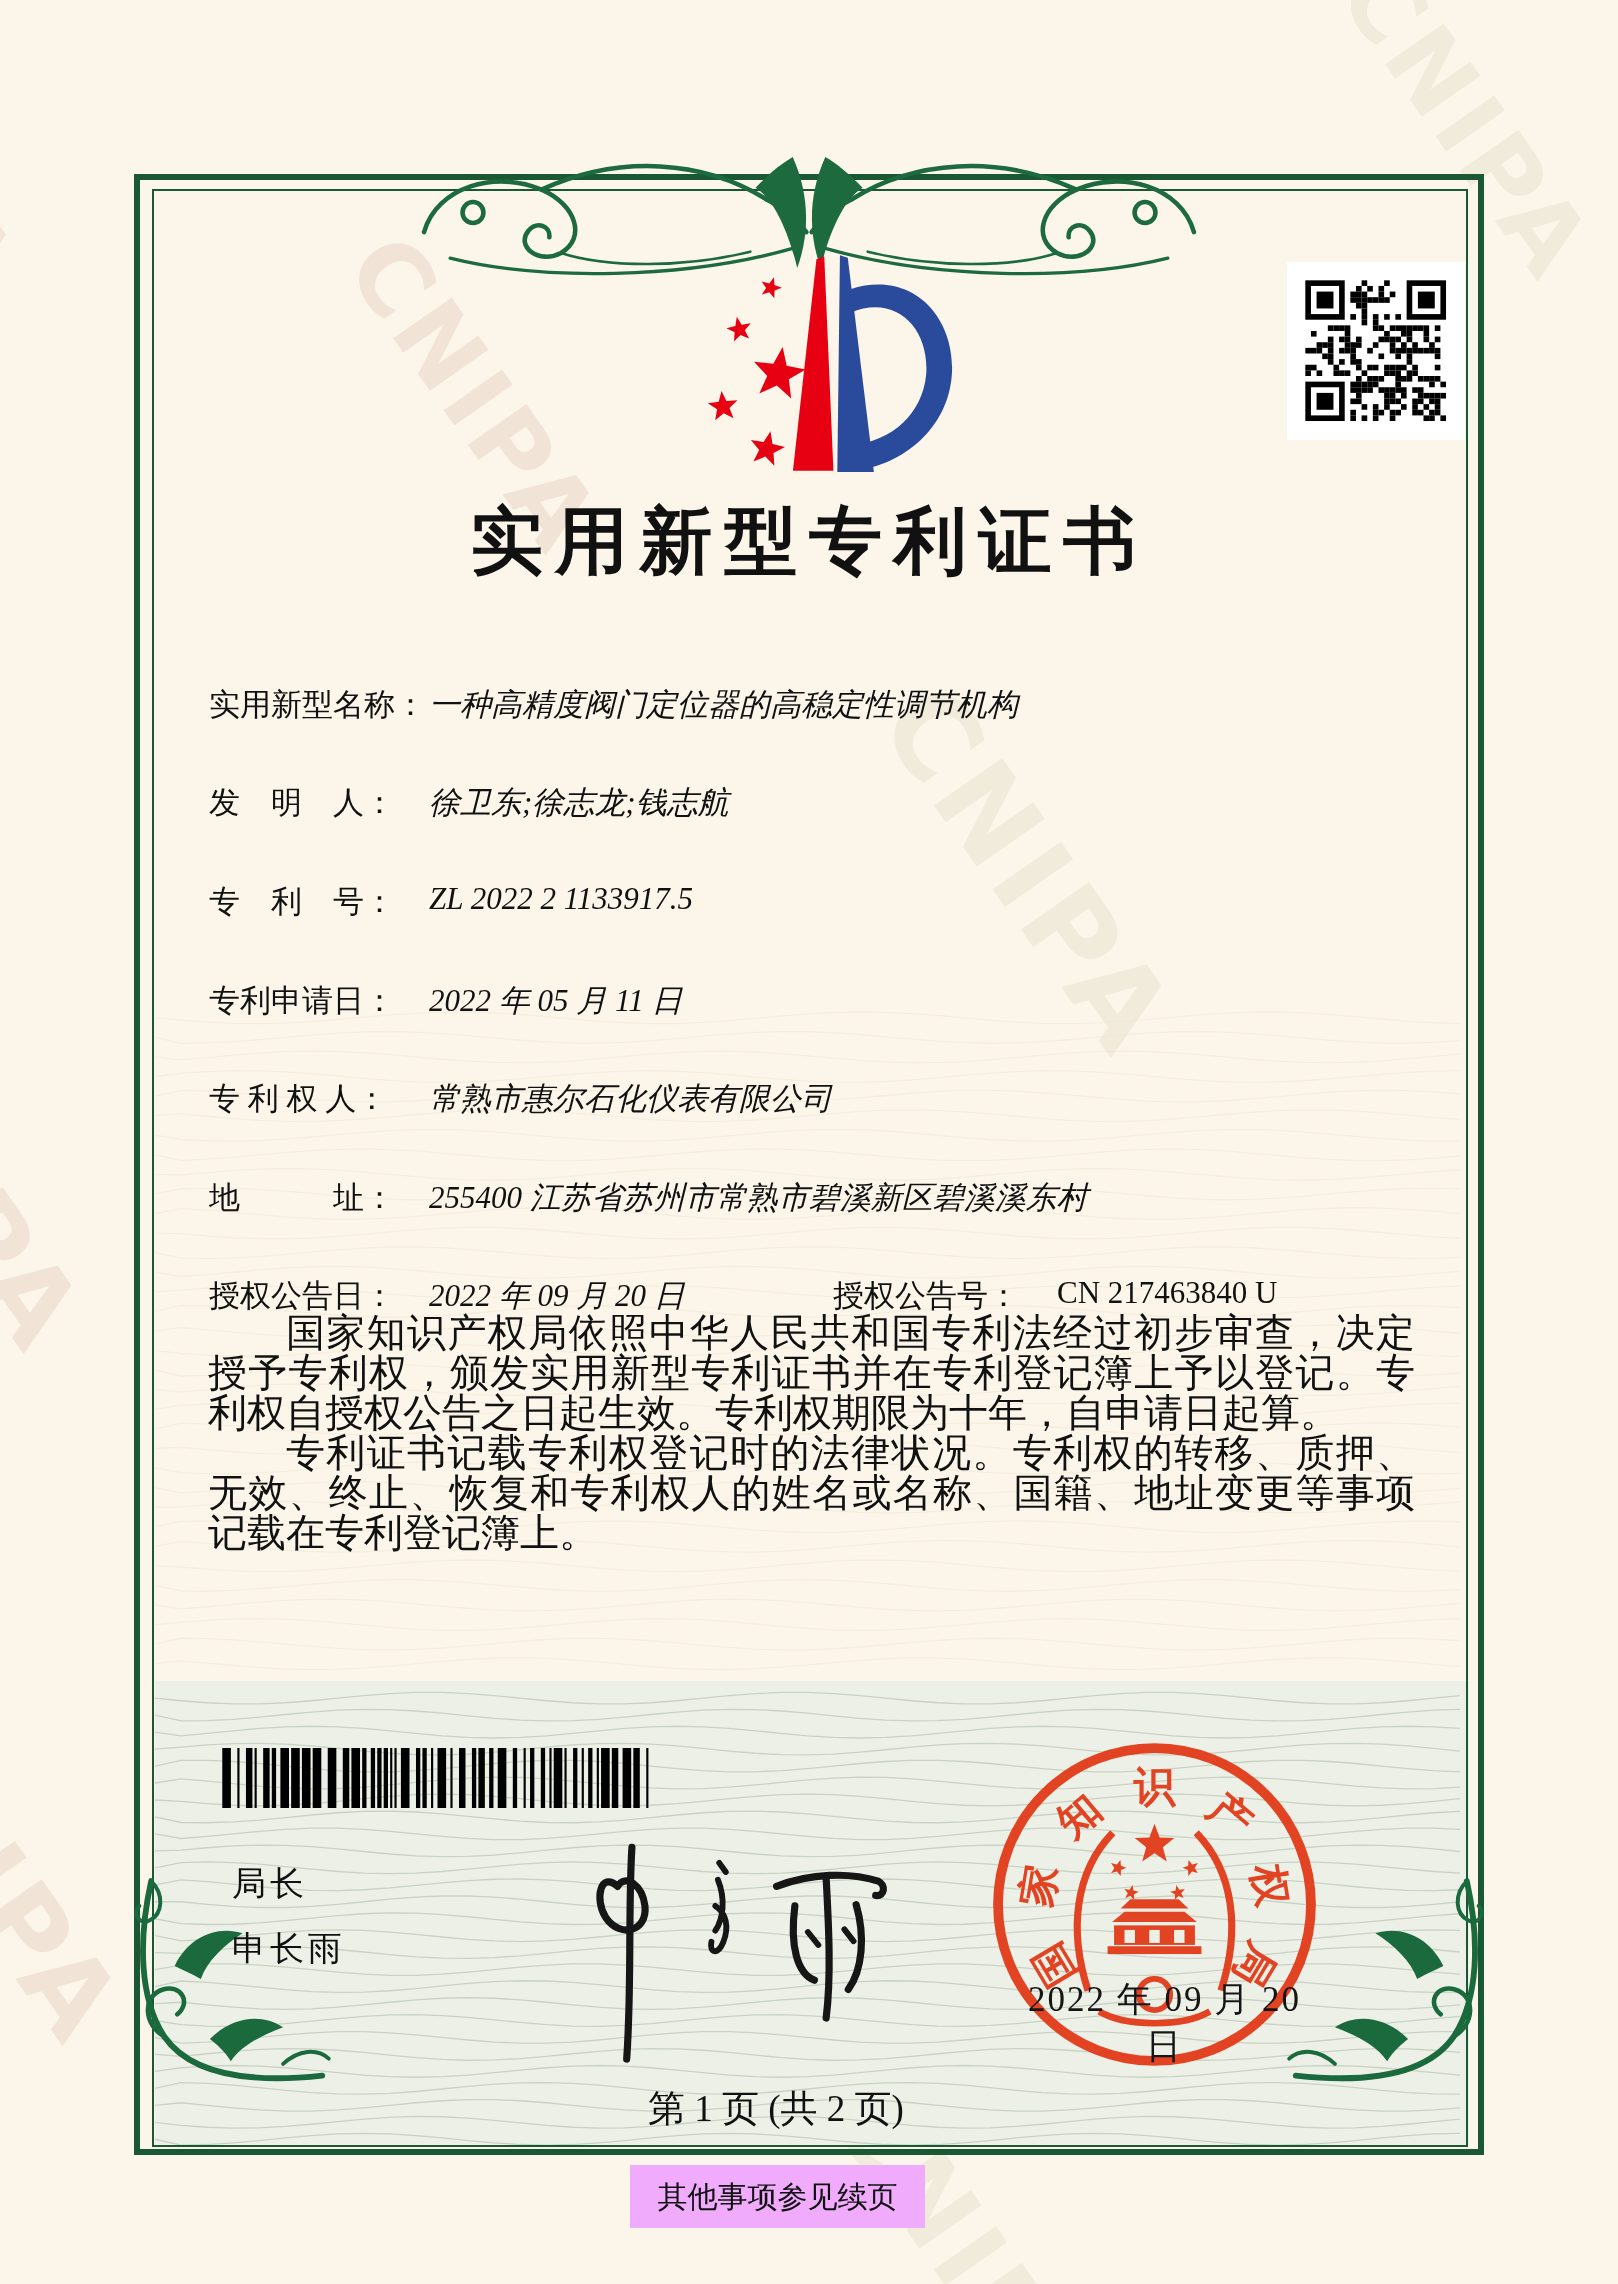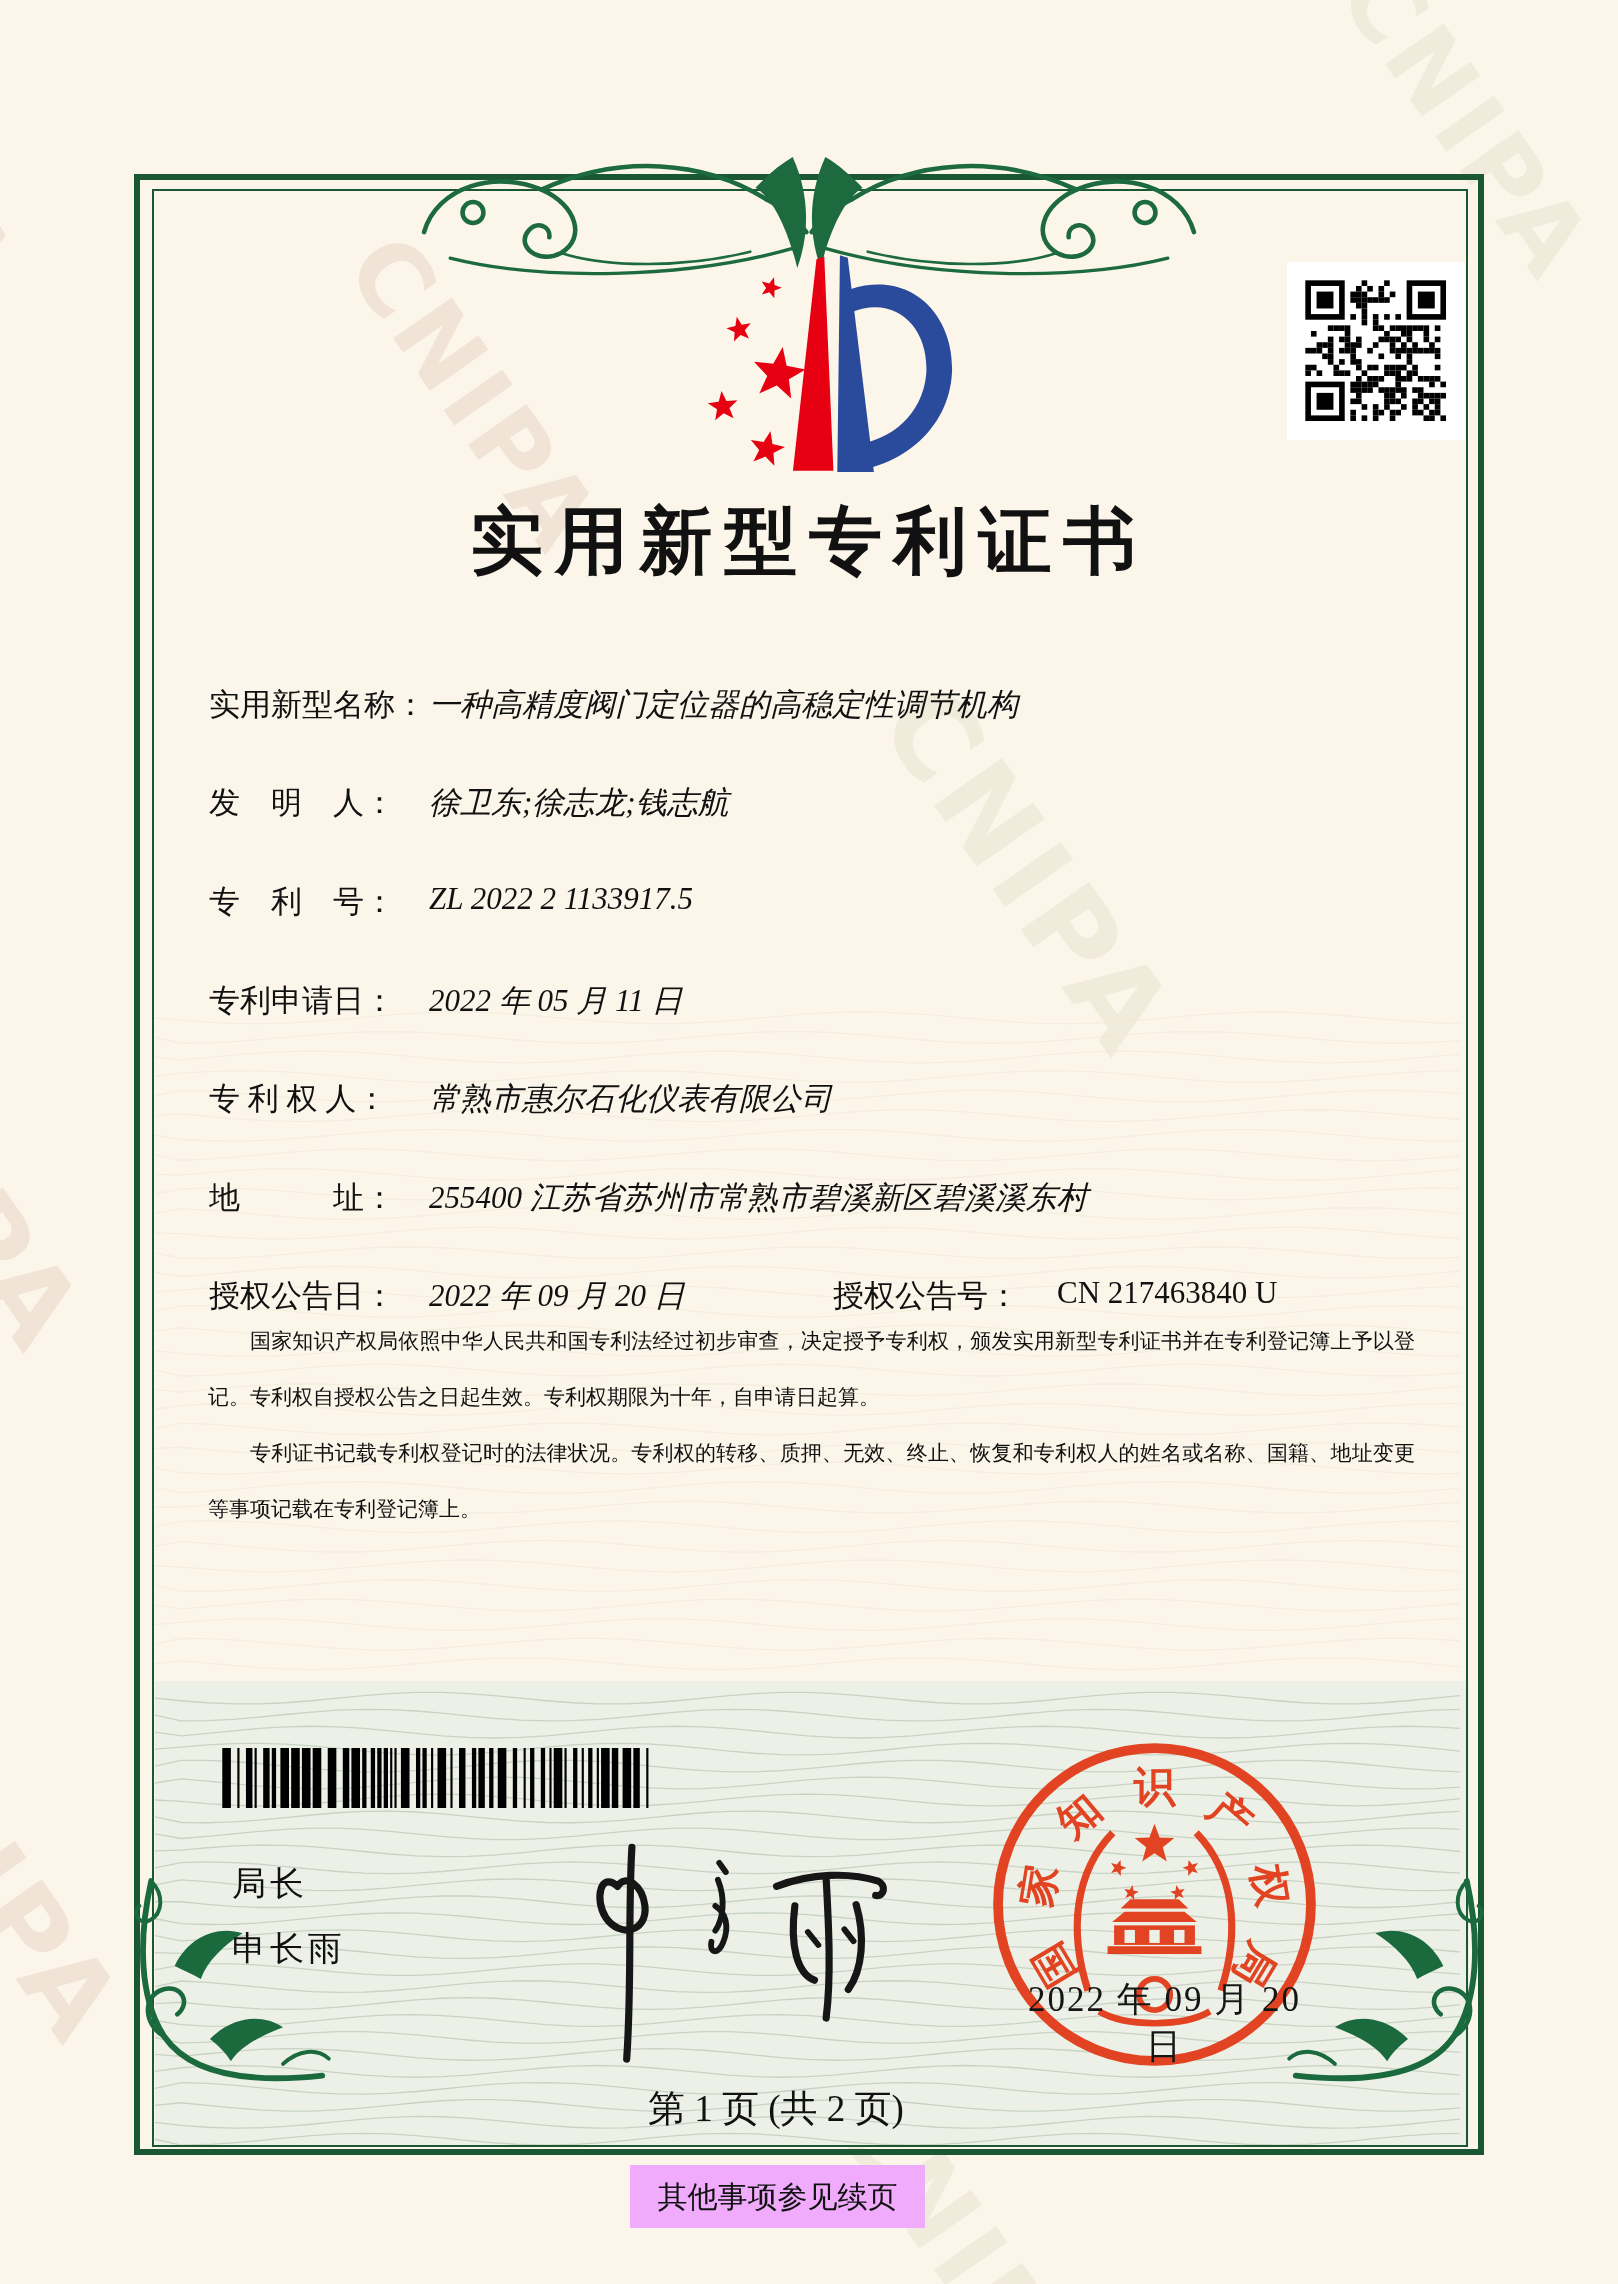--- a/index.html
+++ b/index.html
@@ -20,21 +20,21 @@
   svg{display:block;}
   
   .certno{position:absolute;left:208px;top:286px;font-size:35px;letter-spacing:4.6px;z-index:5;}
   .title{position:absolute;left:0;top:493px;width:1618px;text-align:center;font-size:73px;
          font-weight:700;letter-spacing:11.7px;z-index:5;}
   .frow{position:absolute;left:0;top:0;width:1618px;font-size:31px;z-index:5;}
   .flabel{position:absolute;left:209px;white-space:pre;}
   .fvalue{position:absolute;left:429px;white-space:pre;font-style:italic;}
   .glabel2{position:absolute;left:833px;white-space:pre;}
   .gvalue2{position:absolute;left:1057px;white-space:pre;}
-  .paras{position:absolute;left:208px;top:1313px;width:1207px;font-size:21px;line-height:56px;
+  .paras{position:absolute;left:208px;top:1313px;width:1207px;font-size:39px;line-height:40px;
          text-align:justify;z-index:5;}
   .paras p{margin:0;text-indent:2em;}
   .director{position:absolute;left:232px;font-size:34px;z-index:6;
             font-family:"Liberation Sans","DejaVu Sans",sans-serif;font-weight:500;letter-spacing:3.9px;}
   .seal-date{position:absolute;left:1008px;top:1976px;width:313px;text-align:center;font-size:35px;
              letter-spacing:2px;z-index:7;color:#151515;}
   .pageinfo{position:absolute;left:613px;top:2084px;width:326px;text-align:center;font-size:37px;z-index:6;}
   .footnote{position:absolute;left:630px;top:2165px;width:295px;height:63px;background:#f0abfc;
             text-align:center;line-height:63px;font-size:30px;z-index:6;}
   .qrbox{position:absolute;left:1287px;top:262px;width:178px;height:178px;background:#ffffff;z-index:5;}

